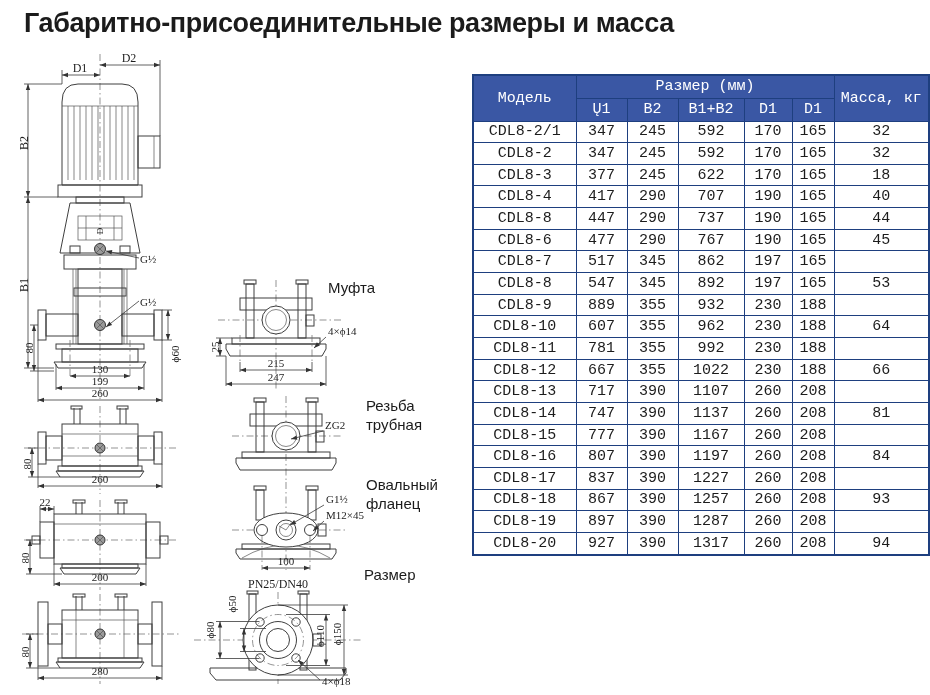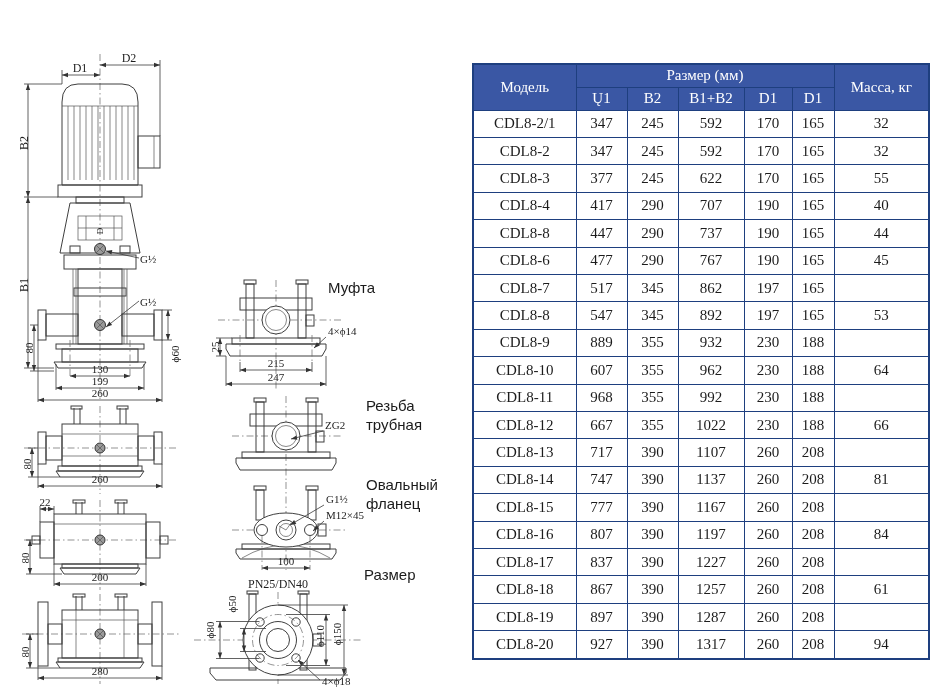--- a/index.html
+++ b/index.html
@@ -2,23 +2,23 @@
 <html><head>
 <meta charset="utf-8">
 <style>
   html,body{margin:0;padding:0;background:#fff;}
   .page{position:relative;width:930px;height:695px;background:#fff;overflow:hidden;
         font-family:"Liberation Serif",serif;}
   .title{position:absolute;left:24px;top:8px;white-space:nowrap;
          font-family:"Liberation Sans",sans-serif;font-weight:bold;
          font-size:27px;letter-spacing:-0.4px;color:#1b1b1b;}
   
-  .spec-table{position:absolute;left:472px;top:63px;width:456px;height:597px;
+  .spec-table{position:absolute;left:472px;top:74px;width:456px;height:482px;
               border-collapse:collapse;table-layout:fixed;
-              font-family:Liberation Serif, serif;}
+              font-family:Liberation Mono, monospace;}
   .spec-table th,.spec-table td{border:1.5px solid #1e3f7f;text-align:center;
               padding:0;overflow:hidden;white-space:nowrap;}
   .spec-table{border:2.5px solid #1e3f7f;}
   .spec-table th{background:#3a57a4;color:#fff;font-weight:normal;font-size:15px;}
   .spec-table td{font-size:15px;color:#1c1c1c;background:#fff;}
   .spec-table thead tr{height:23px;}
   
   .drw{position:absolute;}
   .drw line,.drw path,.drw rect,.drw circle,.drw ellipse,.drw polygon{
        stroke:#3f3f3f;fill:none;stroke-width:1;}
@@ -28,20 +28,21 @@
   .drw text{fill:#1d1d1d;stroke:none;font-family:"Liberation Serif",serif;font-size:11px;}
   .drw text.big{font-size:12px;}
   .ann{position:absolute;font-family:Liberation Sans, sans-serif;font-size:15px;
        color:#1b1b1b;line-height:1.25;}
 </style>
 </head>
 <body>
 
 <div class="page">
 
+  <div class="title">Габаритно-присоединительные размеры и масса</div>
 
   <svg class="drw" style="left:18px;top:48px;" width="192" height="356" viewBox="0 0 192 356">
     <line class="cl" x1="82" y1="6" x2="82" y2="352"></line>
 
     <path d="M44,137 L44,54 Q44,36 60,36 L104,36 Q120,36 120,54 L120,137 Z"></path>
     <line class="thin" x1="44" y1="58" x2="120" y2="58"></line>
     <line class="thin" x1="50" y1="58" x2="50" y2="132"></line>
       <line class="thin" x1="56" y1="58" x2="56" y2="132"></line>
     <line class="thin" x1="62" y1="58" x2="62" y2="132"></line>
       <line class="thin" x1="68" y1="58" x2="68" y2="132"></line>
@@ -449,21 +450,21 @@
           <td>165</td>
           <td>32</td>
         </tr>
         <tr>
           <td>CDL8-3</td>
           <td>377</td>
           <td>245</td>
           <td>622</td>
           <td>170</td>
           <td>165</td>
-          <td>55</td>
+          <td>18</td>
         </tr>
         <tr>
           <td>CDL8-4</td>
           <td>417</td>
           <td>290</td>
           <td>707</td>
           <td>190</td>
           <td>165</td>
           <td>40</td>
         </tr>
@@ -516,21 +517,21 @@
           <td>CDL8-10</td>
           <td>607</td>
           <td>355</td>
           <td>962</td>
           <td>230</td>
           <td>188</td>
           <td>64</td>
         </tr>
         <tr>
           <td>CDL8-11</td>
-          <td>968</td>
+          <td>781</td>
           <td>355</td>
           <td>992</td>
           <td>230</td>
           <td>188</td>
           <td></td>
         </tr>
         <tr>
           <td>CDL8-12</td>
           <td>667</td>
           <td>355</td>
@@ -584,21 +585,21 @@
           <td>208</td>
           <td></td>
         </tr>
         <tr>
           <td>CDL8-18</td>
           <td>867</td>
           <td>390</td>
           <td>1257</td>
           <td>260</td>
           <td>208</td>
-          <td>61</td>
+          <td>93</td>
         </tr>
         <tr>
           <td>CDL8-19</td>
           <td>897</td>
           <td>390</td>
           <td>1287</td>
           <td>260</td>
           <td>208</td>
           <td></td>
         </tr>

